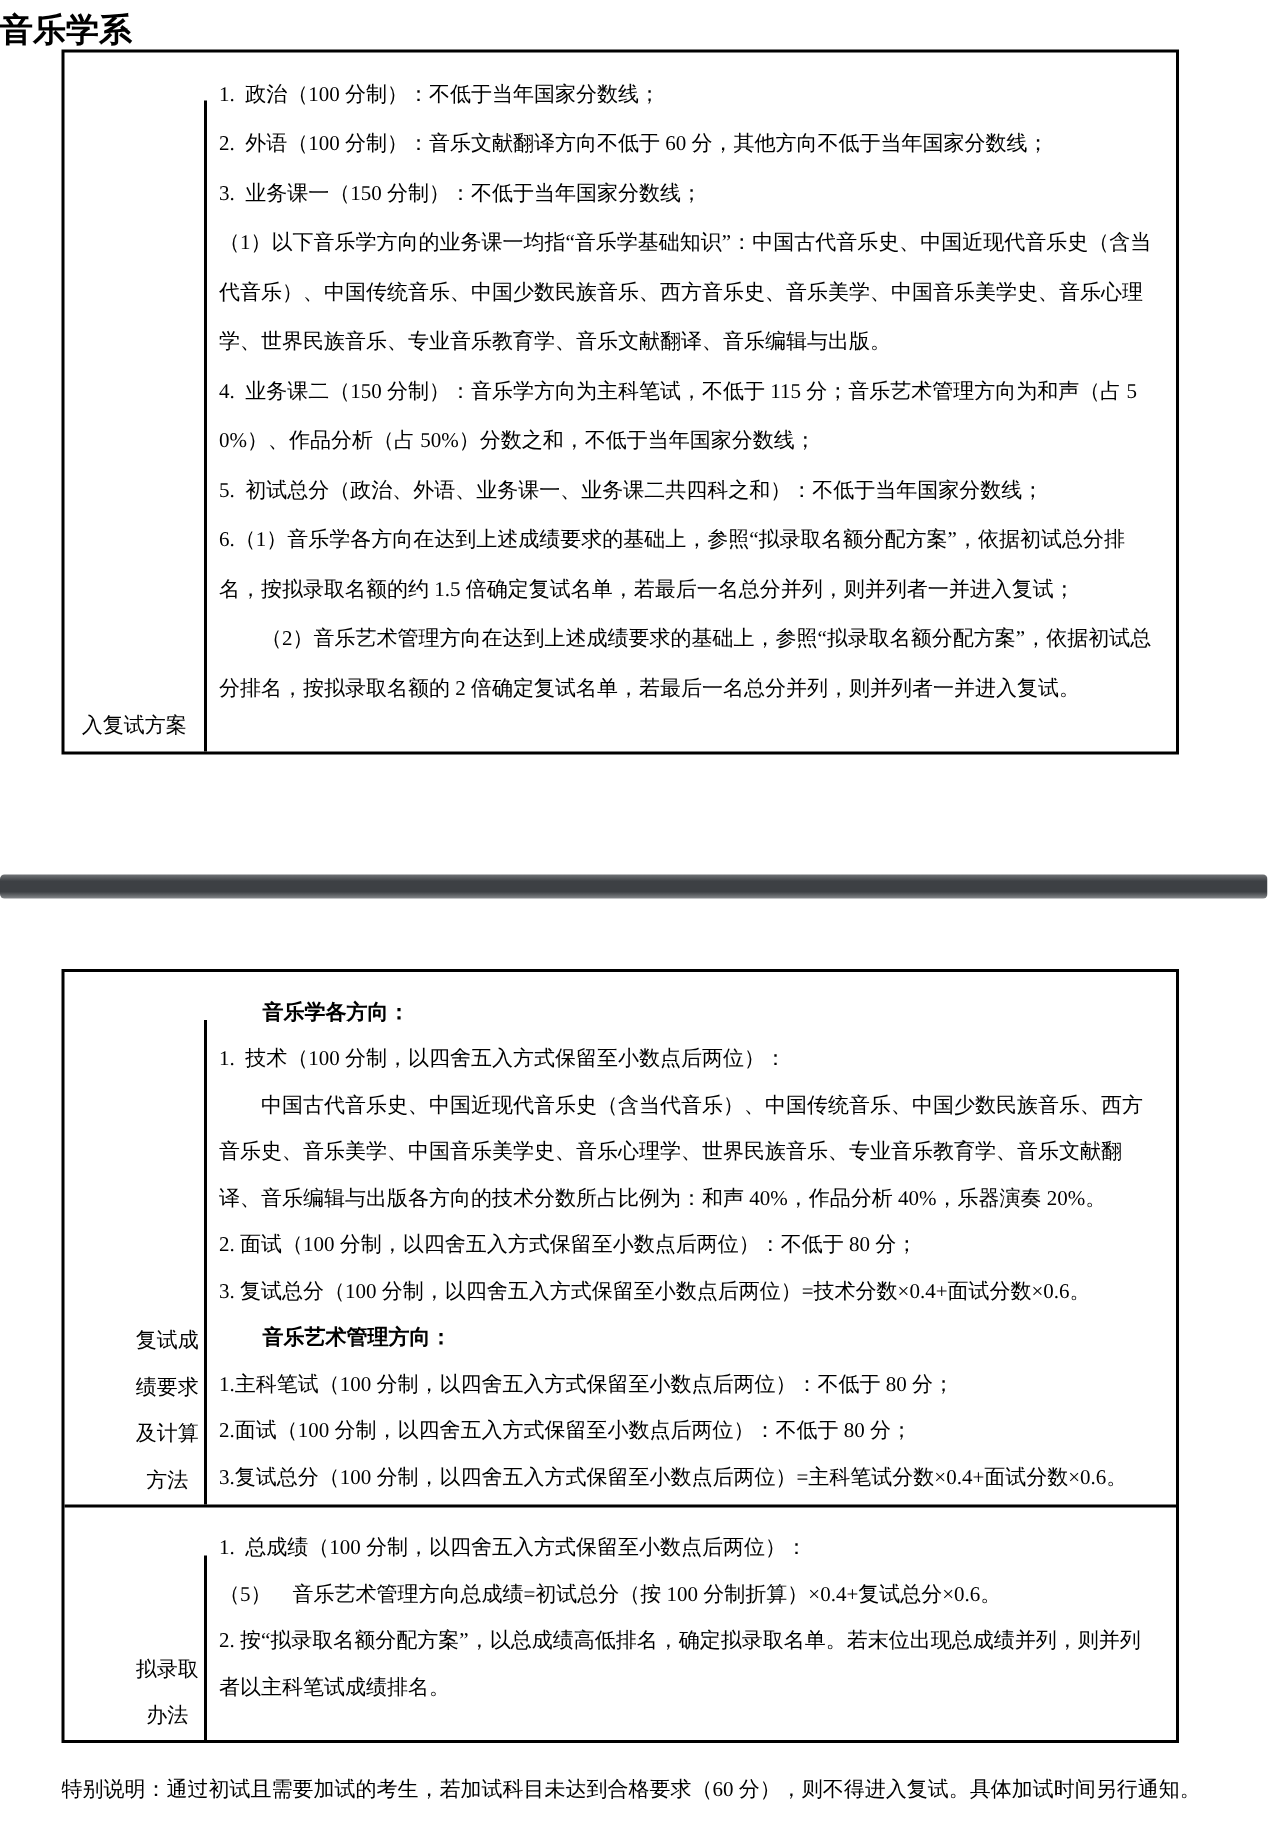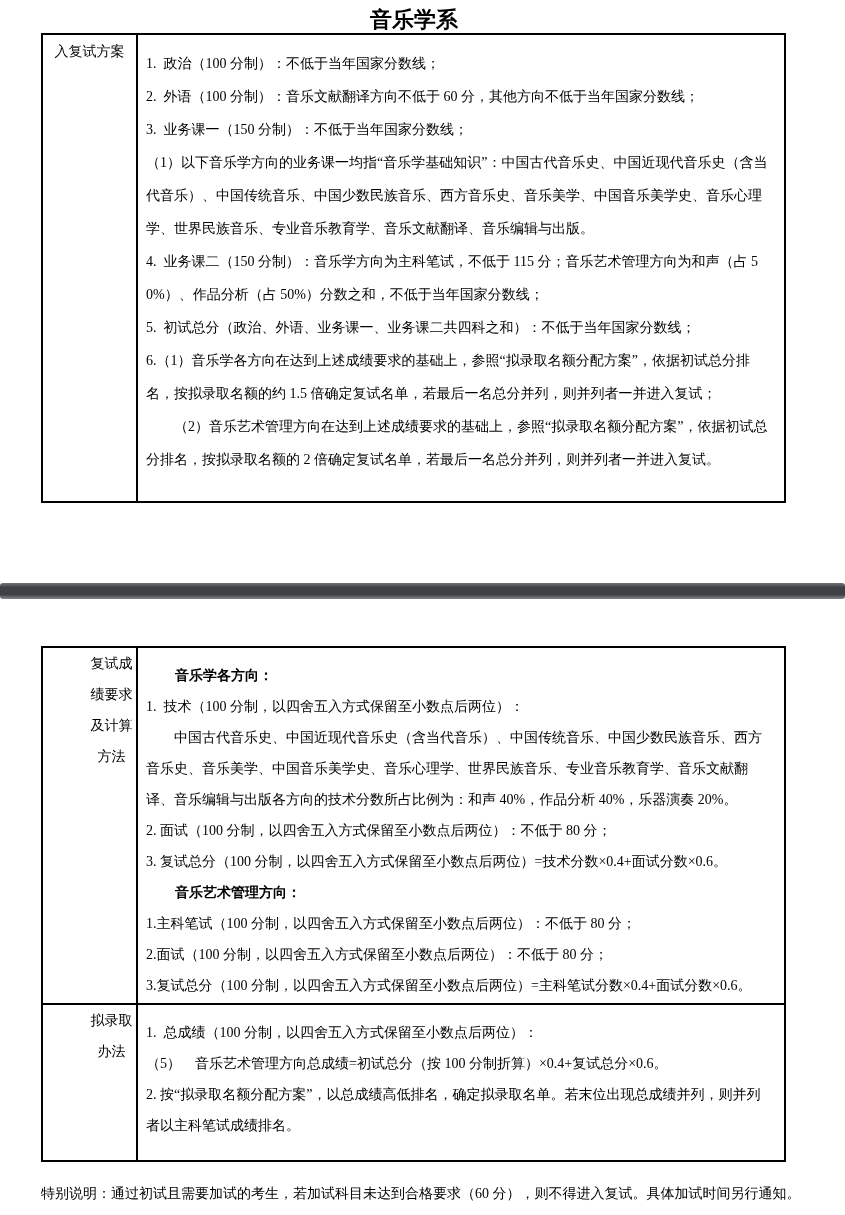--- a/index.html
+++ b/index.html
@@ -9,42 +9,43 @@
     color: #000000;
     font-family: "Liberation Serif", "DejaVu Serif", serif;
   }
   body { height: 1215px; overflow: hidden; position: relative; }
 
   .doc-title {
     padding-top: 7px;
     font-size: 22px;
     line-height: 26px;
     font-weight: bold;
-    text-align: center;
+    text-align: left;
     width: 828px;
   }
 
   .doc-table {
     margin-left: 41px;
     width: 745px;
     border: 2px solid #000;
   }
   .t-row { display: flex; }
   .t-row + .t-row { border-top: 2px solid #000; }
   .label-cell {
     flex: 0 0 95px;
     width: 95px;
     border-right: 2px solid #000;
     display: flex;
     flex-direction: column;
     align-items: center;
-    justify-content: flex-start;
+    justify-content: flex-end;
     text-align: center;
     font-size: 14px;
     line-height: 33px;
+    margin-top: 32px;
   }
   .content-cell {
     flex: 1 1 auto;
     padding: 12px 10px 2px 8px;
   }
   .content-cell p {
     font-size: 14px;
     line-height: 33px;
     white-space: pre-wrap;
     word-break: break-all;

